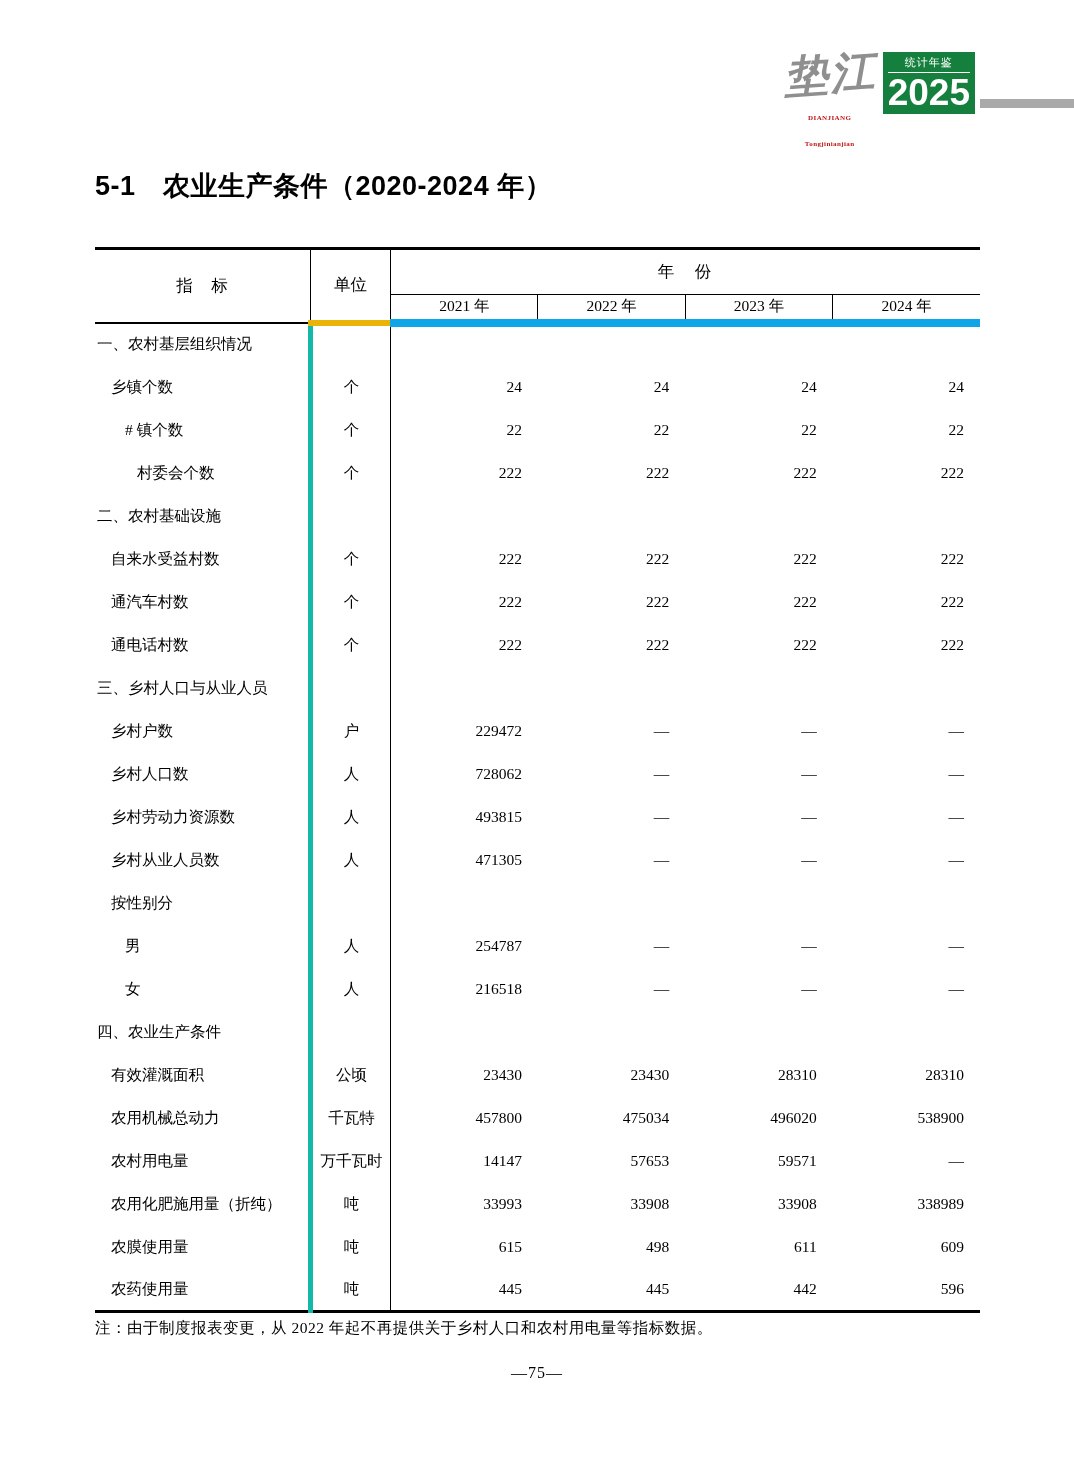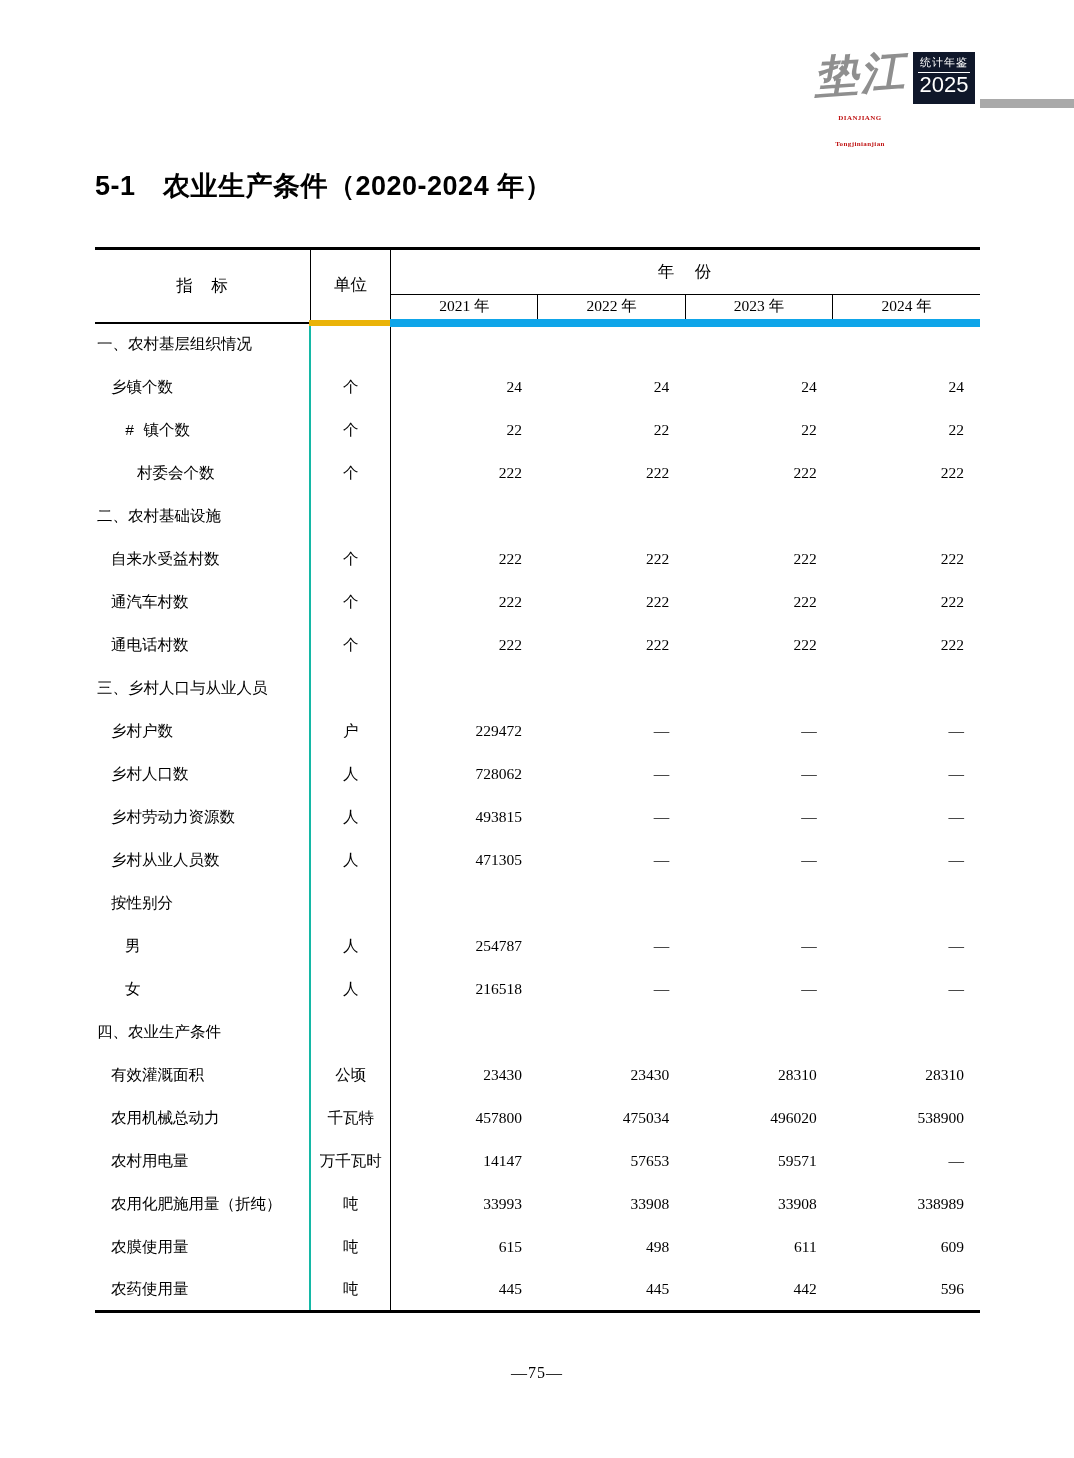--- a/index.html
+++ b/index.html
@@ -15,23 +15,23 @@
 
   
   .brand { position:absolute; top:52px; right:99px; display:flex; align-items:flex-start; gap:7px; }
   .brand-callig-wrap { text-align:center; }
   .brand-callig {
     font-family:"DejaVu Serif",serif; font-style:italic; font-weight:bold;
     font-size:44px; line-height:1; color:#8f8f8f;
     transform:rotate(-4deg); letter-spacing:2px;
   }
   .brand-sub { color:#c01414; font-size:7px; font-weight:bold; line-height:1.2; margin-top:18px; letter-spacing:0.4px; }
-  .brand-box { background:#0f172a; color:#fff; text-align:center; padding:3px 5px 7px; min-width:62px; }
+  .brand-box { background:#15803d; color:#fff; text-align:center; padding:3px 5px 0; min-width:62px; }
   .brand-box-top { font-size:11px; letter-spacing:1px; border-bottom:1px solid #fff; padding-bottom:2px; white-space:nowrap; }
-  .brand-box-year { font-size:22px; font-weight:normal; font-family:"Liberation Sans","DejaVu Sans",sans-serif; line-height:1.1; }
+  .brand-box-year { font-size:37px; font-weight:bold; font-family:"Liberation Sans","DejaVu Sans",sans-serif; line-height:1.1; }
   .brand-bar { position:absolute; top:99px; left:980px; width:94px; height:9px; background:#a9a9a9; }
 
   
   .title {
     position:absolute; top:168px; left:95px;
     font-family:"Liberation Sans","DejaVu Sans",sans-serif;
     font-weight:bold; font-size:27px; letter-spacing:0.5px;
   }
 
   
@@ -45,21 +45,21 @@
   .stat-table col.cy { width:147px; }
   th { font-weight:normal; }
   thead th { font-size:16.5px; }
   .h-indicator { border-right:1px solid #000; border-bottom:2px solid #000; text-align:center; letter-spacing:1px; }
   .h-unit { border-right:1px solid #000; border-bottom:6px solid #eab308; text-align:center; }
   .h-yeargroup { height:46px; border-bottom:1px solid #000; text-align:center; letter-spacing:2px; }
   tr.years th { height:28px; text-align:center; font-size:15.5px; border-bottom:8px solid #0ea5e9; }
   tr.years th + th { border-left:1px solid #000; }
 
   tbody td { height:43px; font-size:15.5px; }
-  td.c-ind { border-right:2px solid #14b8a6;font-family:Liberation Mono, monospace; }
+  td.c-ind { border-right:5px solid #14b8a6; }
   td.c-unit { border-right:1px solid #000; text-align:center; }
   td.c-val { text-align:right; padding-right:16px; }
   .ind-0 { padding-left:2px; }
   .ind-1 { padding-left:16px; }
   .ind-2 { padding-left:30px; }
   .ind-3 { padding-left:42px; }
 
   
   .note { position:absolute; top:1318px; left:95px; font-size:15.5px; letter-spacing:0.5px; }
   .pageno { position:absolute; top:1364px; left:0; width:1074px; text-align:center; font-size:16px; letter-spacing:1px; }
@@ -287,16 +287,17 @@
           <td class="c-ind ind-1">农药使用量</td>
           <td class="c-unit">吨</td>
           <td class="c-val">445</td>
           <td class="c-val">445</td>
           <td class="c-val">442</td>
           <td class="c-val">596</td>
         </tr>
       </tbody>
   </table>
 
+  <div class="note">注：由于制度报表变更，从 2022 年起不再提供关于乡村人口和农村用电量等指标数据。</div>
 
   <div class="pageno">—75—</div>
 
 </div>
 
 </body></html>

